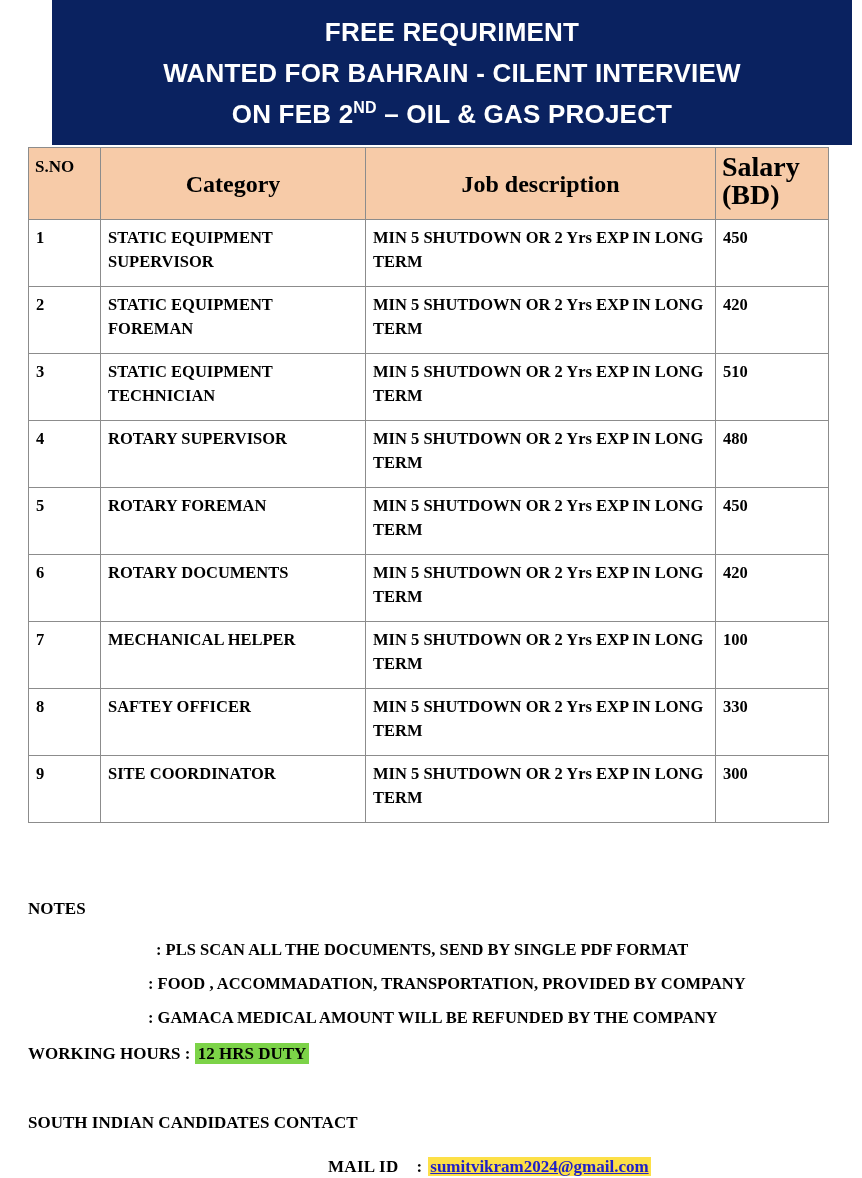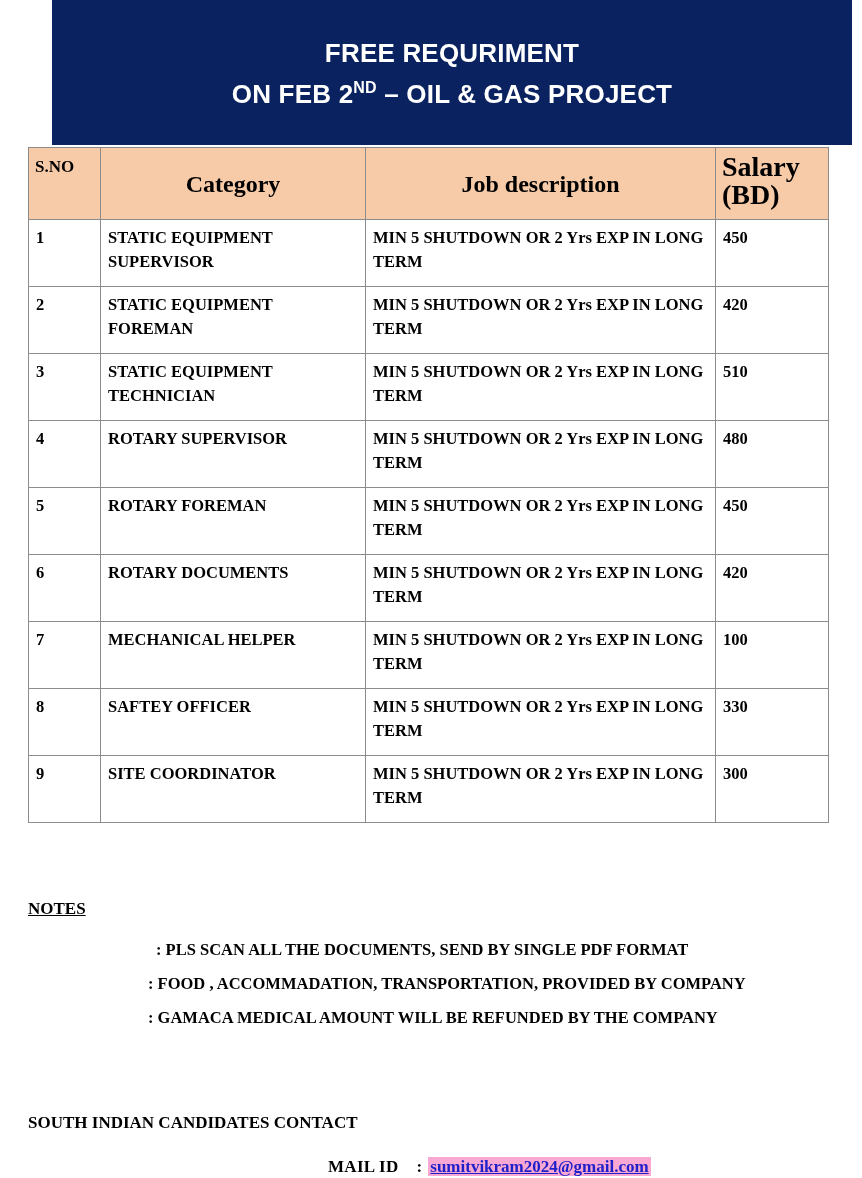--- a/index.html
+++ b/index.html
@@ -93,21 +93,20 @@
     position: absolute;
     left: 28px;
     top: 896px;
     width: 820px;
     font-weight: bold;
   }
   .notes-title {
     font-size: 17px;
     line-height: 26px;
     margin-bottom: 11px;
-    text-decoration: underline;
   }
   .note-row {
     font-size: 16.5px;
     line-height: 34px;
     white-space: nowrap;
   }
   .note-1 { padding-left: 128px; }
   .note-2 { padding-left: 120px; }
   .note-3 { padding-left: 120px; }
 
@@ -138,32 +137,33 @@
   .mail-line {
     margin-top: 14px;
     padding-left: 300px;
     font-size: 17px;
     line-height: 30px;
     white-space: nowrap;
   }
   .mail-label { letter-spacing: 0.3px; }
   .mail-sep { display: inline-block; padding: 0 6px 0 18px; }
   .mail-link {
-    background: #f9a8d4;
+    background: #fde047;
     color: #2020c8;
     text-decoration: underline;
     font-weight: bold;
     padding: 0 2px;
   }
 </style>
 </head>
 <body>
 
 <div class="banner">
   <div class="banner-line">FREE REQURIMENT</div>
+  <div class="banner-line">WANTED FOR BAHRAIN -  CILENT  INTERVIEW</div>
   <div class="banner-line"><span>ON FEB 2</span><sup>ND</sup><span> – OIL &amp; GAS PROJECT</span></div>
 </div>
 
 <table class="job-table">
   <thead>
     <tr>
       <th class="col-sno">S.NO</th>
       <th class="col-cat">Category</th>
       <th class="col-desc">Job description</th>
       <th class="col-sal"><span>Salary</span><br><span>(BD)</span></th>
@@ -225,18 +225,19 @@
         <td class="c-sal">300</td>
       </tr>
     </tbody>
 </table>
 
 <div class="notes-block">
   <div class="notes-title">NOTES</div>
   <div class="note-row note-1">:  PLS SCAN ALL THE DOCUMENTS, SEND BY SINGLE PDF FORMAT</div>
   <div class="note-row note-2">:  FOOD , ACCOMMADATION,  TRANSPORTATION,  PROVIDED BY COMPANY</div>
   <div class="note-row note-3">: GAMACA MEDICAL AMOUNT WILL BE  REFUNDED BY THE COMPANY</div>
+  <div class="working-hours"><span>WORKING HOURS  : </span><span class="hl-green">12 HRS DUTY</span></div>
 </div>
 
 <div class="contact-block">
   <div class="contact-line">SOUTH INDIAN CANDIDATES   CONTACT</div>
   <div class="mail-line"><span class="mail-label">MAIL ID</span><span class="mail-sep">:</span><a class="mail-link" href="#">sumitvikram2024@gmail.com</a></div>
 </div>
 
 </body></html>

